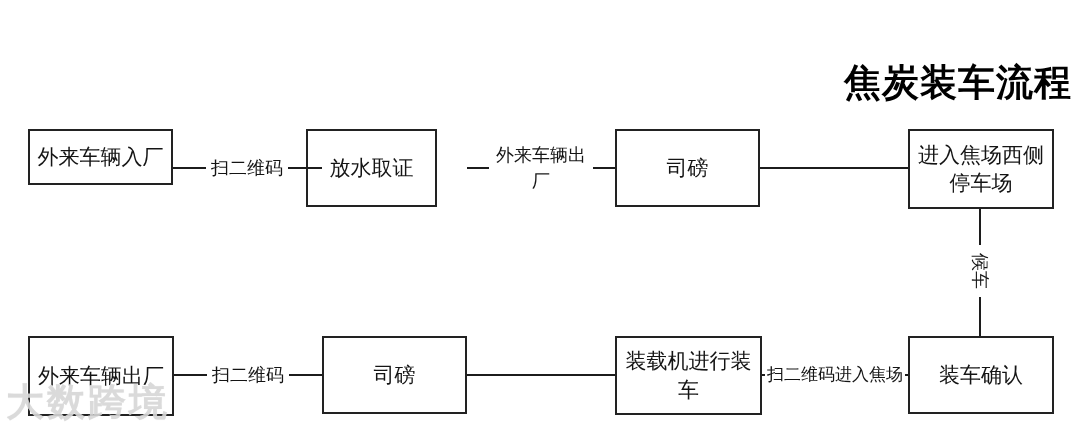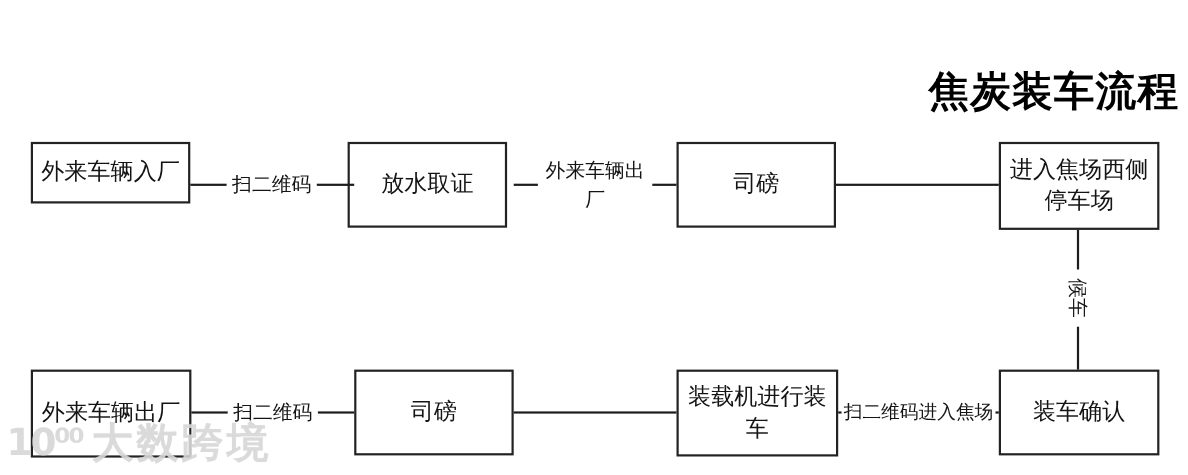--- a/index.html
+++ b/index.html
@@ -59,21 +59,21 @@
     padding: 1px 2px;
   }
   .edge-label.small { font-size: 17px; padding: 1px 2px; }
   .edge-label.vertical {
     transform: translate(-50%, -50%) rotate(90deg);
     padding: 1px 8px;
   }
 
   
   #n-entry-in   { left: 28px;  top: 129px; width: 145px; height: 56px; }
-  #n-evidence   { left: 316px; top: 129px; width: 145px; height: 78px; }
+  #n-evidence   { left: 306px; top: 129px; width: 131px; height: 78px; }
   #n-weigh-in   { left: 615px; top: 129px; width: 145px; height: 78px; }
   #n-parking    { left: 908px; top: 129px; width: 146px; height: 80px; }
   #n-exit       { left: 28px;  top: 336px; width: 146px; height: 80px; }
   #n-weigh-out  { left: 322px; top: 336px; width: 145px; height: 78px; }
   #n-loading    { left: 615px; top: 336px; width: 147px; height: 79px; }
   #n-confirm    { left: 908px; top: 336px; width: 146px; height: 78px; }
 
   
   #l1 { left: 173px; top: 167px; width: 149px; }
   #l2 { left: 467px; top: 167px; width: 148px; }
@@ -139,17 +139,16 @@
   <div class="hline" id="l6"></div>
   <div class="vline" id="lv"></div>
 
   <div class="edge-label" id="e-scan-in">扫二维码</div>
   <div class="edge-label wrap" id="e-camera">外来车辆出厂</div>
   <div class="edge-label vertical" id="e-wait">候车</div>
   <div class="edge-label" id="e-scan-out">扫二维码</div>
   <div class="edge-label small" id="e-scan-yard">扫二维码进入焦场</div>
 
   <div class="watermark">
-    <span class="logo">10⁰⁰</span>
     <span class="wm-text">大数跨境</span>
   </div>
 
 </div>
 
 </body></html>

